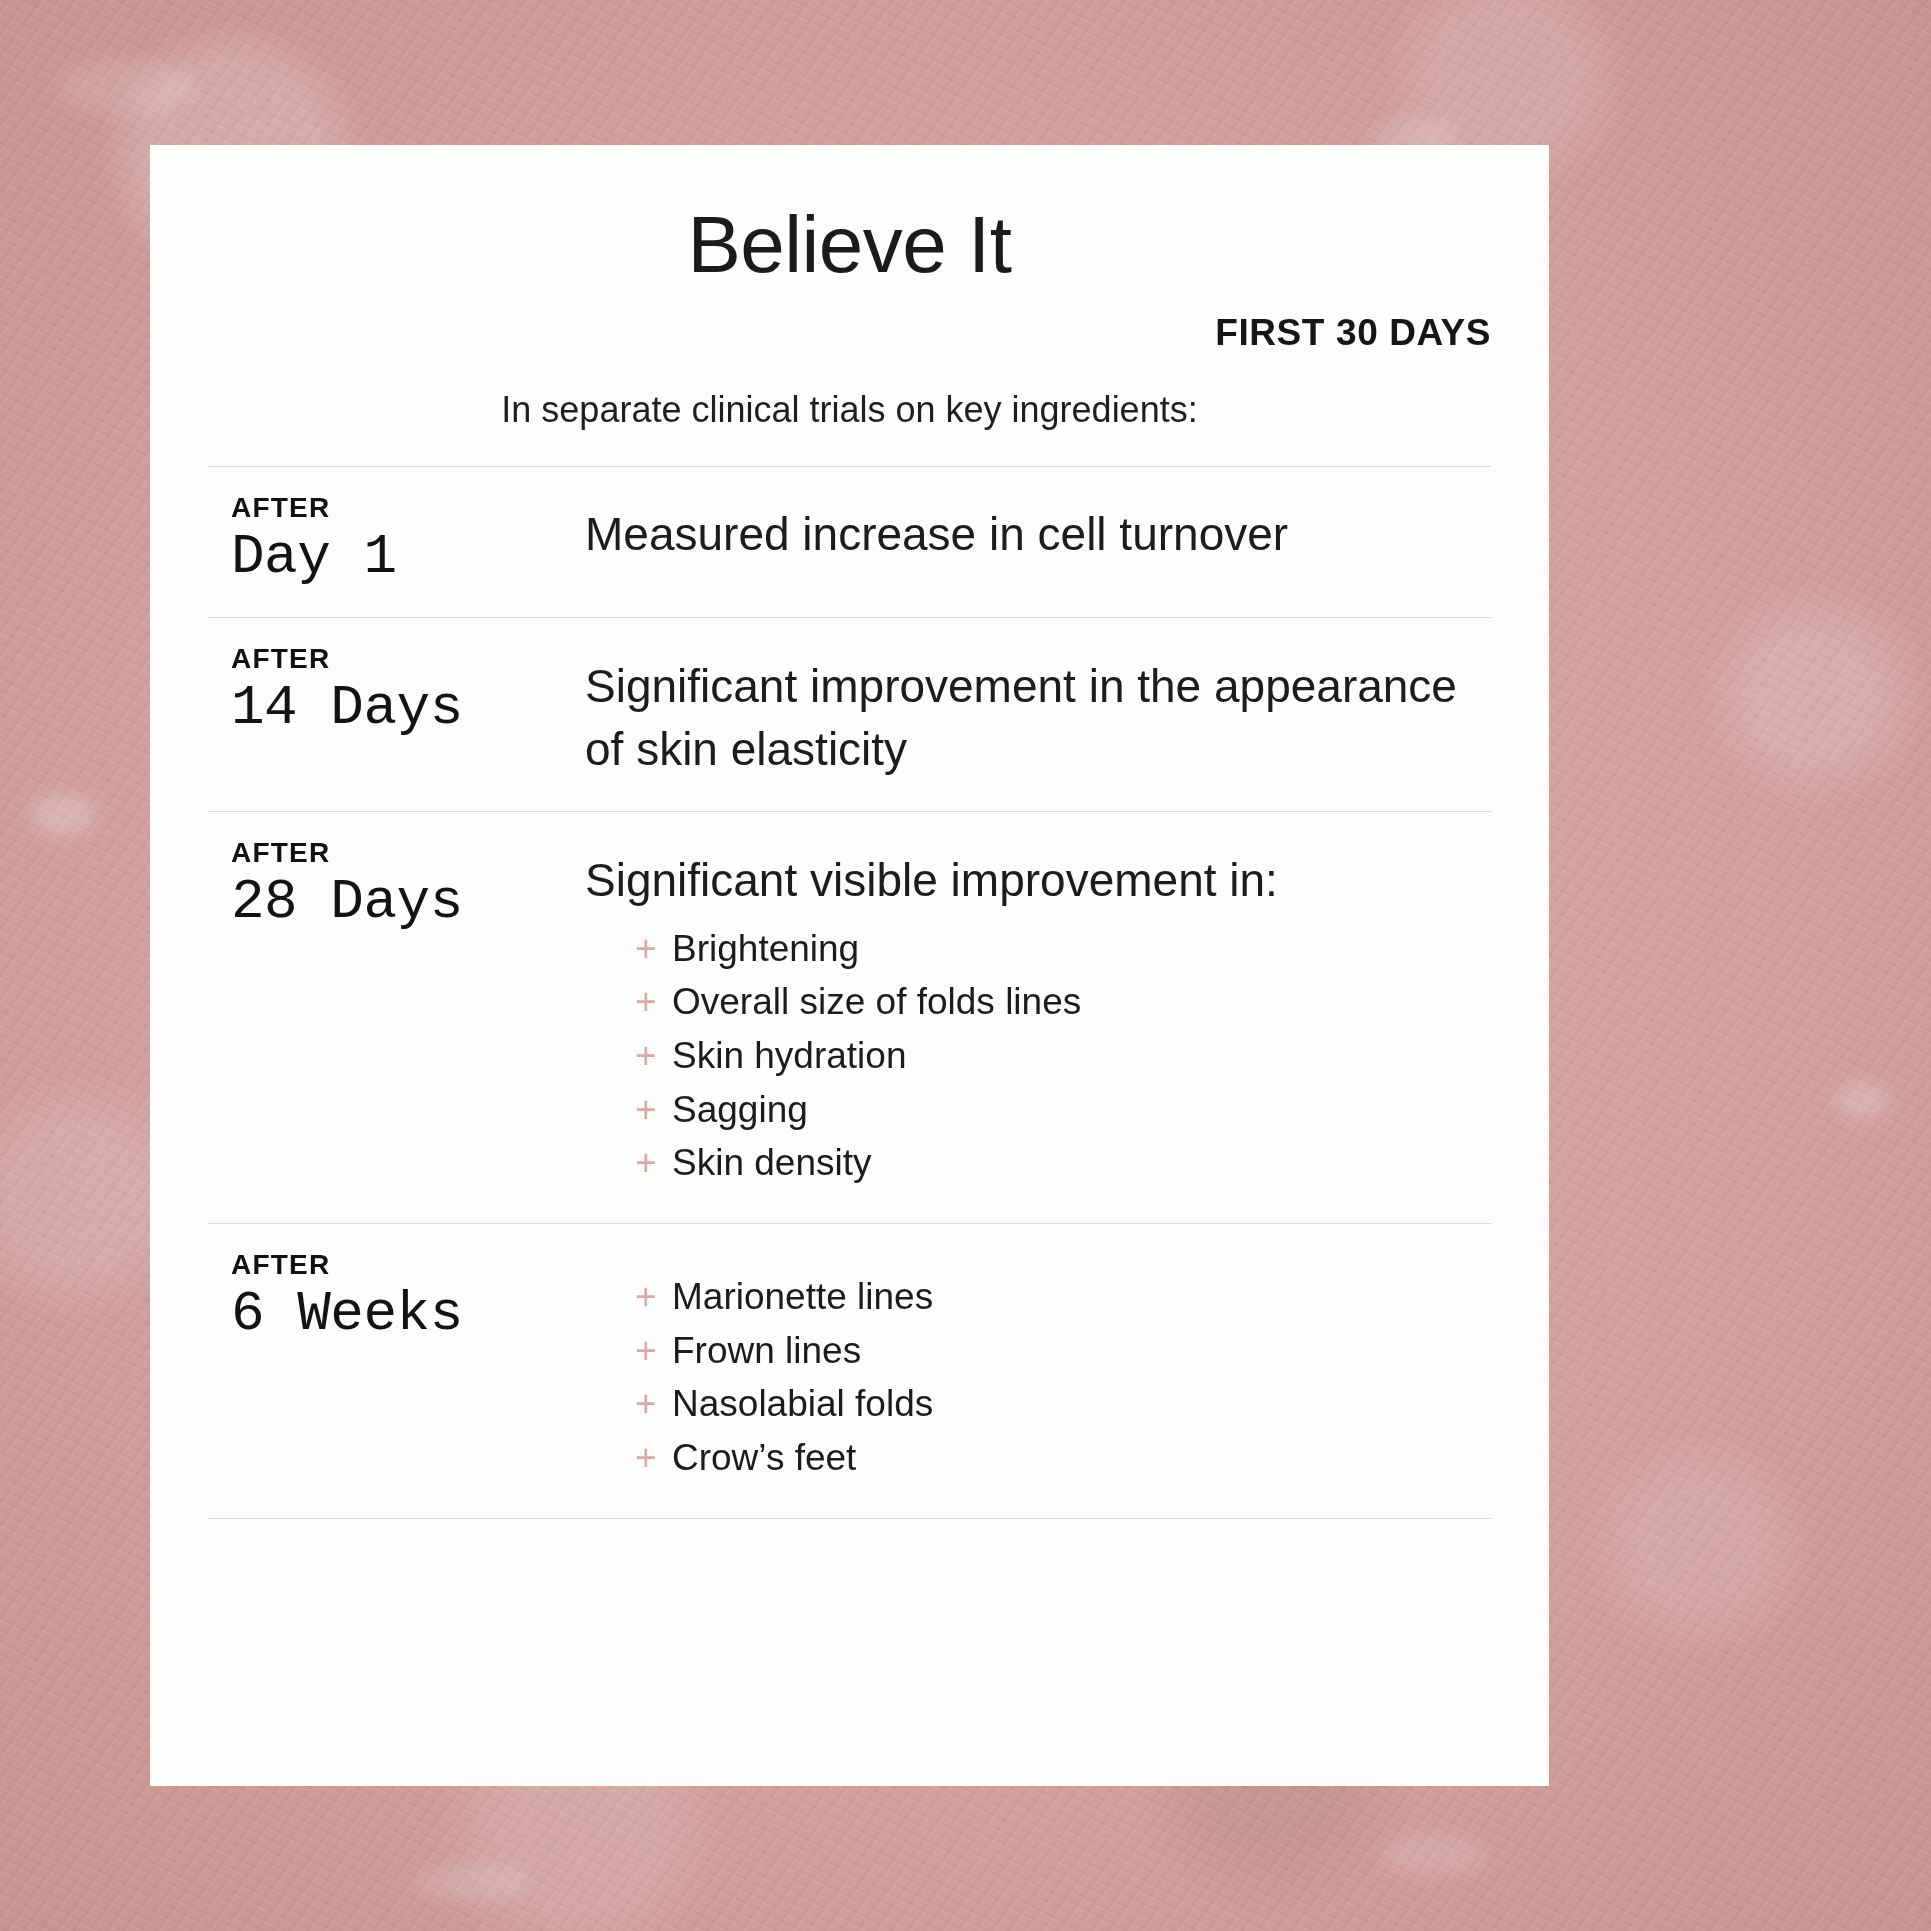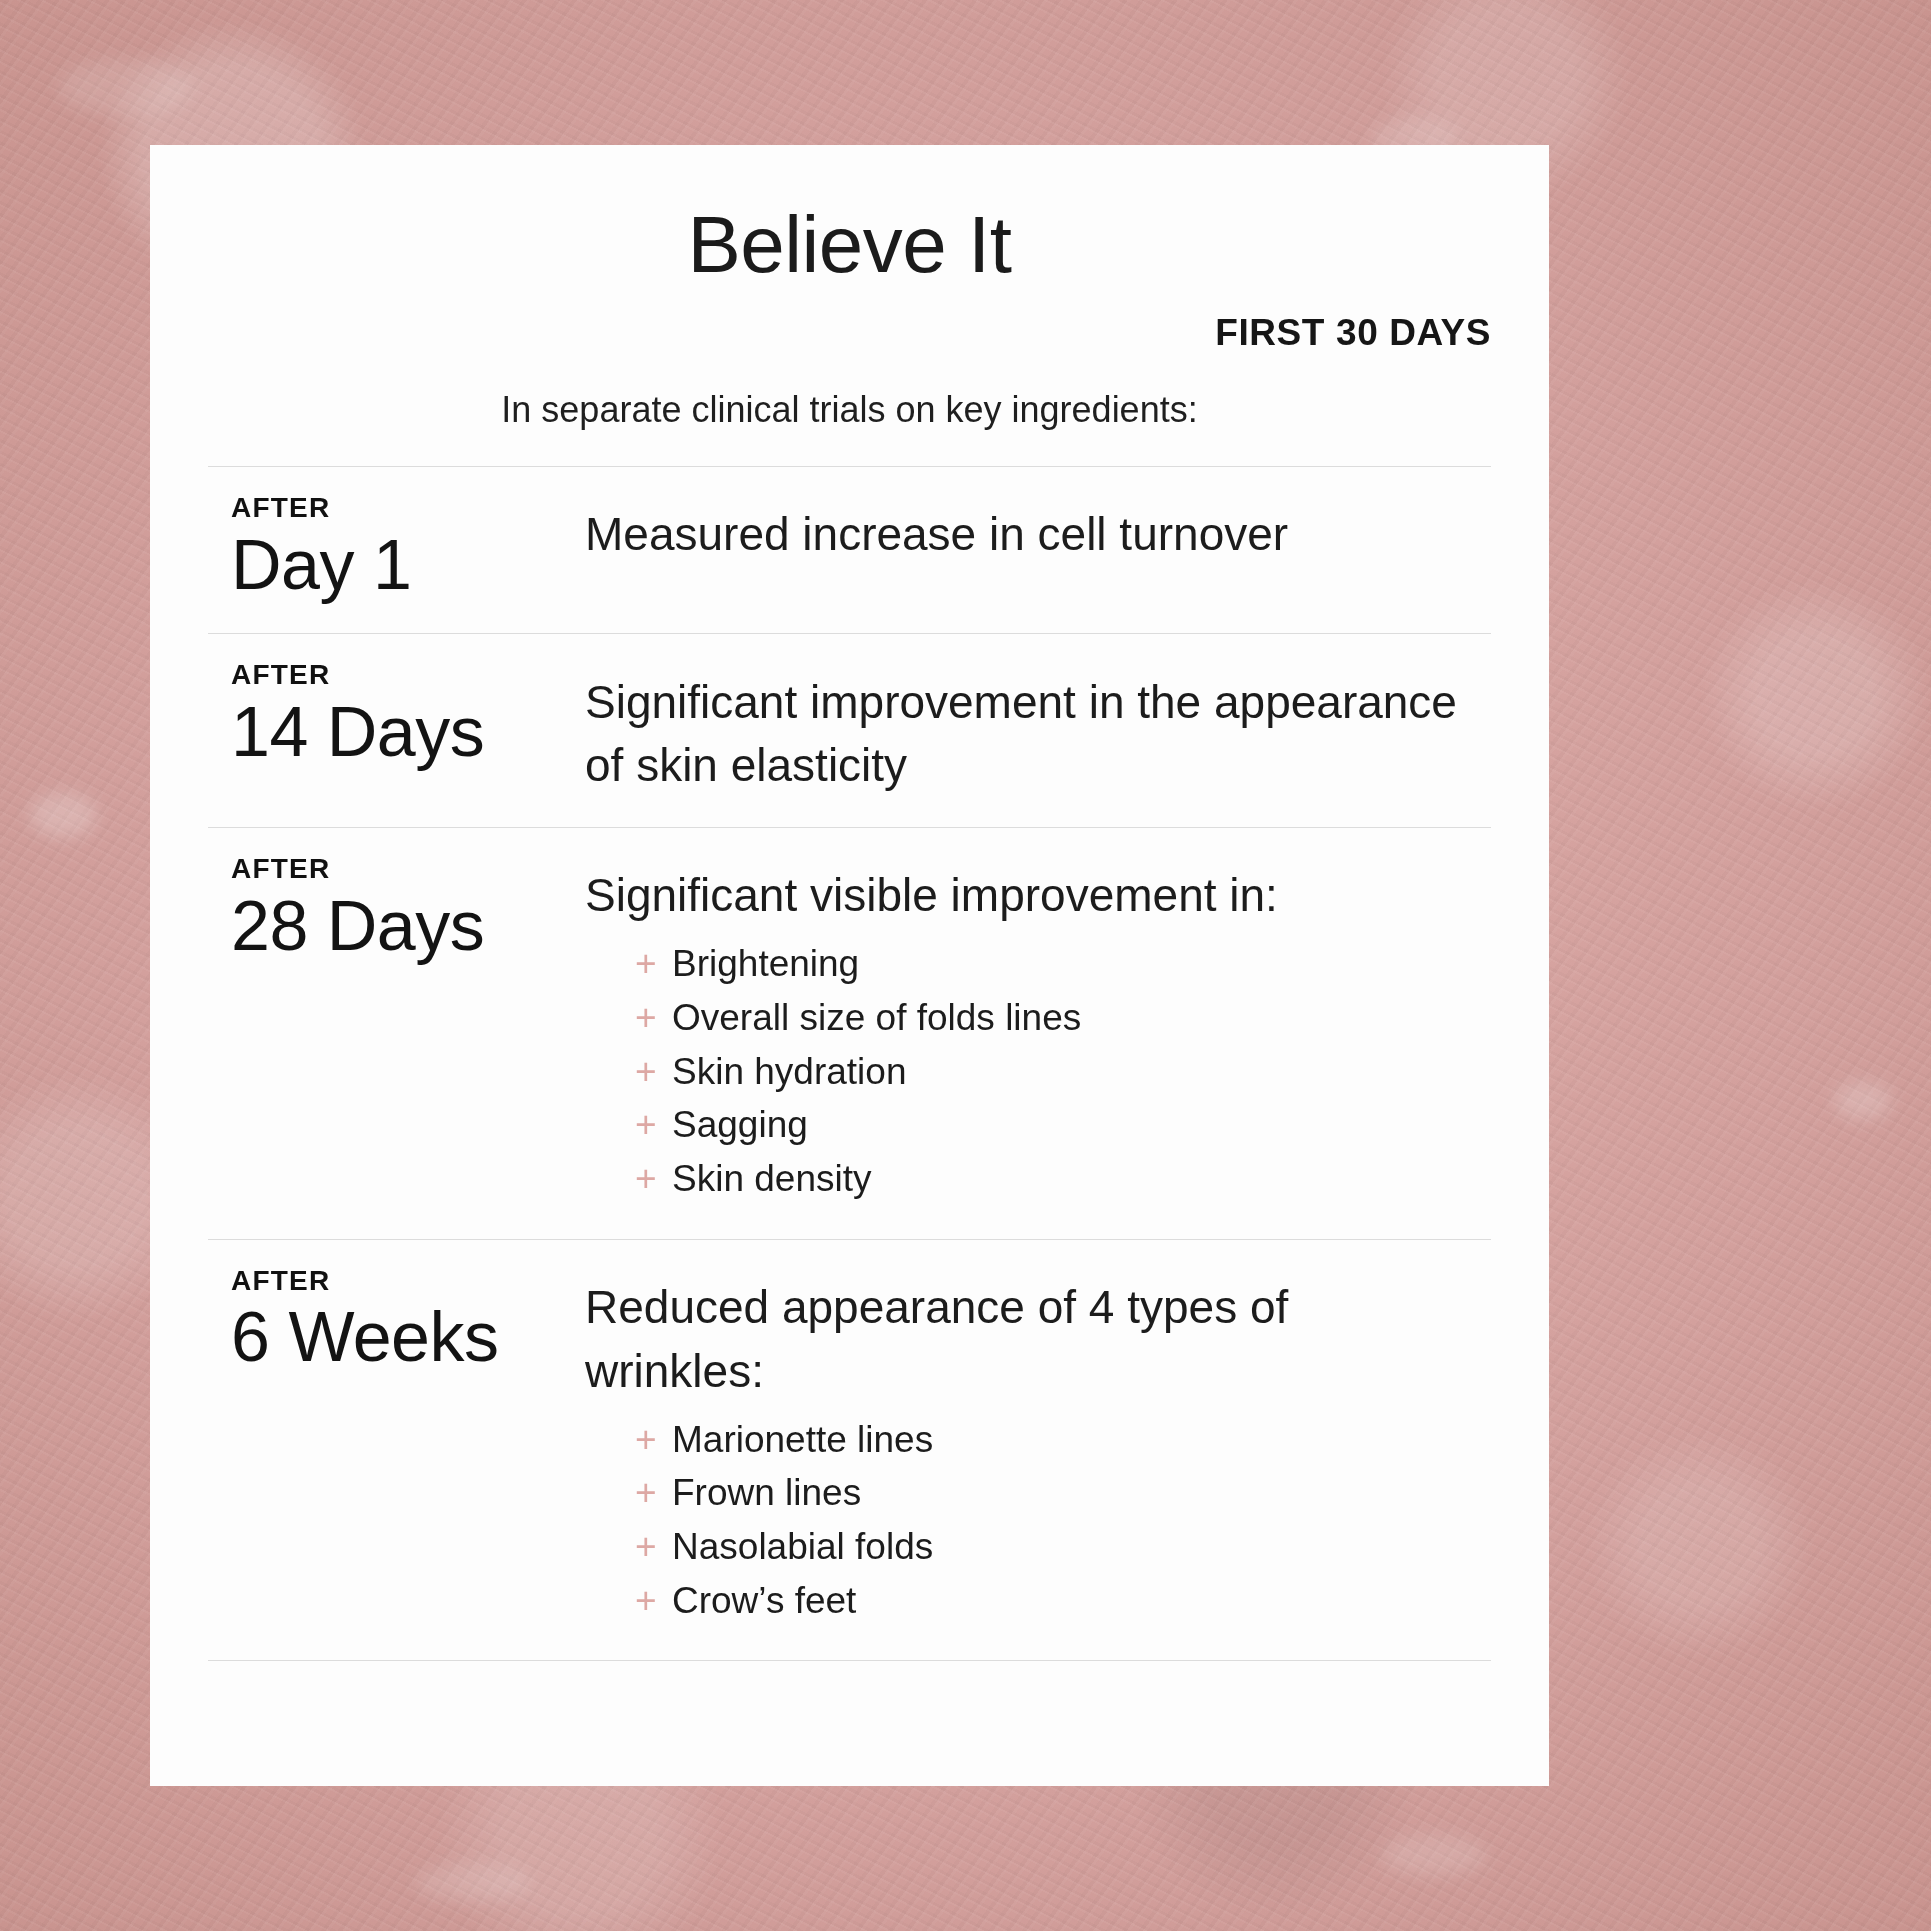--- a/index.html
+++ b/index.html
@@ -98,26 +98,27 @@
     flex: 0 0 377px;
     padding-left: 23px;
   }
   .after {
     font-size: 28px;
     font-weight: bold;
     letter-spacing: 1.2px;
     color: #111;
   }
   .period {
-    font-size: 70px;
+    font-size: 56px;
     font-weight: 300;
     color: #131313;
     line-height: 1.12;
     margin-top: 1.9px;
     letter-spacing: -0.5px;
+    font-family: Liberation Mono, monospace;
   }
   .row-body {
     flex: 1 1 auto;
     padding-top: 11.6px;
     padding-right: 29px;
   }
   .body-text {
     font-size: 46px;
     line-height: 1.38;
     color: #1c1c1c;
@@ -225,21 +226,20 @@
     </div>
 
     <div class="divider"></div>
 
     <div class="row tall">
       <div class="row-label">
         <div class="after">AFTER</div>
         <div class="period">6 Weeks</div>
       </div>
       <div class="row-body">
-        <div class="body-text">Reduced appearance of 4 types of wrinkles:</div>
         <ul class="bullets">
           <li>
               <span class="plus">+</span>
               <span>Marionette lines</span>
             </li>
           <li>
               <span class="plus">+</span>
               <span>Frown lines</span>
             </li>
           <li>

